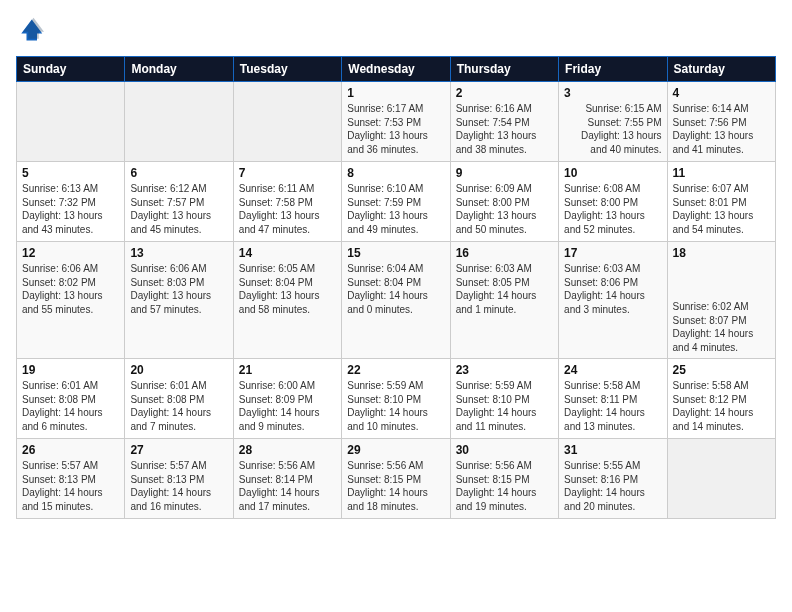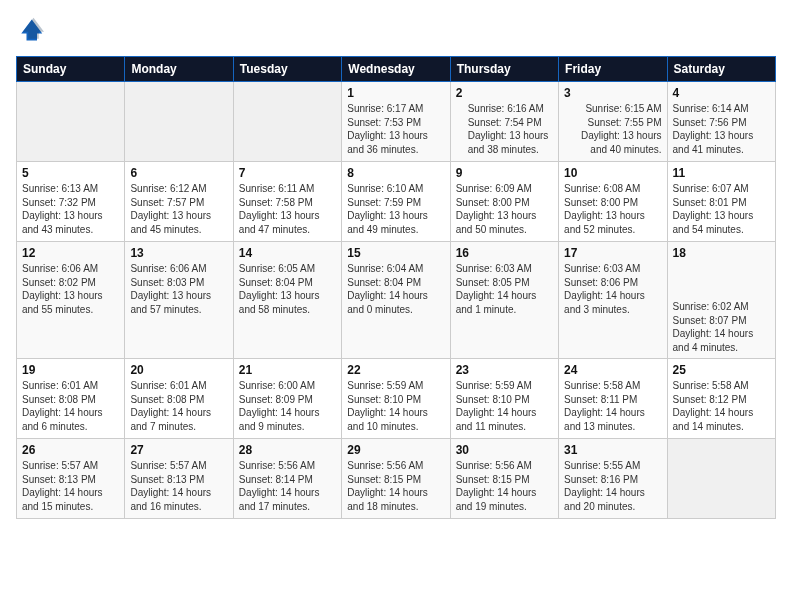--- a/index.html
+++ b/index.html
@@ -121,21 +121,21 @@
         <td class="empty-cell"></td>
         <td>
           <div class="day-num">1</div>
           <div class="day-info" style="white-space: pre-line;">Sunrise: 6:17 AM
 Sunset: 7:53 PM
 Daylight: 13 hours
 and 36 minutes.</div>
         </td>
         <td>
           <div class="day-num">2</div>
-          <div class="day-info" style="white-space: pre-line; margin-left: 12px;">Sunrise: 6:16 AM
+          <div class="day-info" style="white-space: pre-line;">Sunrise: 6:16 AM
 Sunset: 7:54 PM
 Daylight: 13 hours
 and 38 minutes.</div>
         </td>
         <td>
           <div class="day-num">3</div>
           <div class="day-info" style="white-space: pre-line; text-align: right;">Sunrise: 6:15 AM
 Sunset: 7:55 PM
 Daylight: 13 hours
 and 40 minutes.</div>

